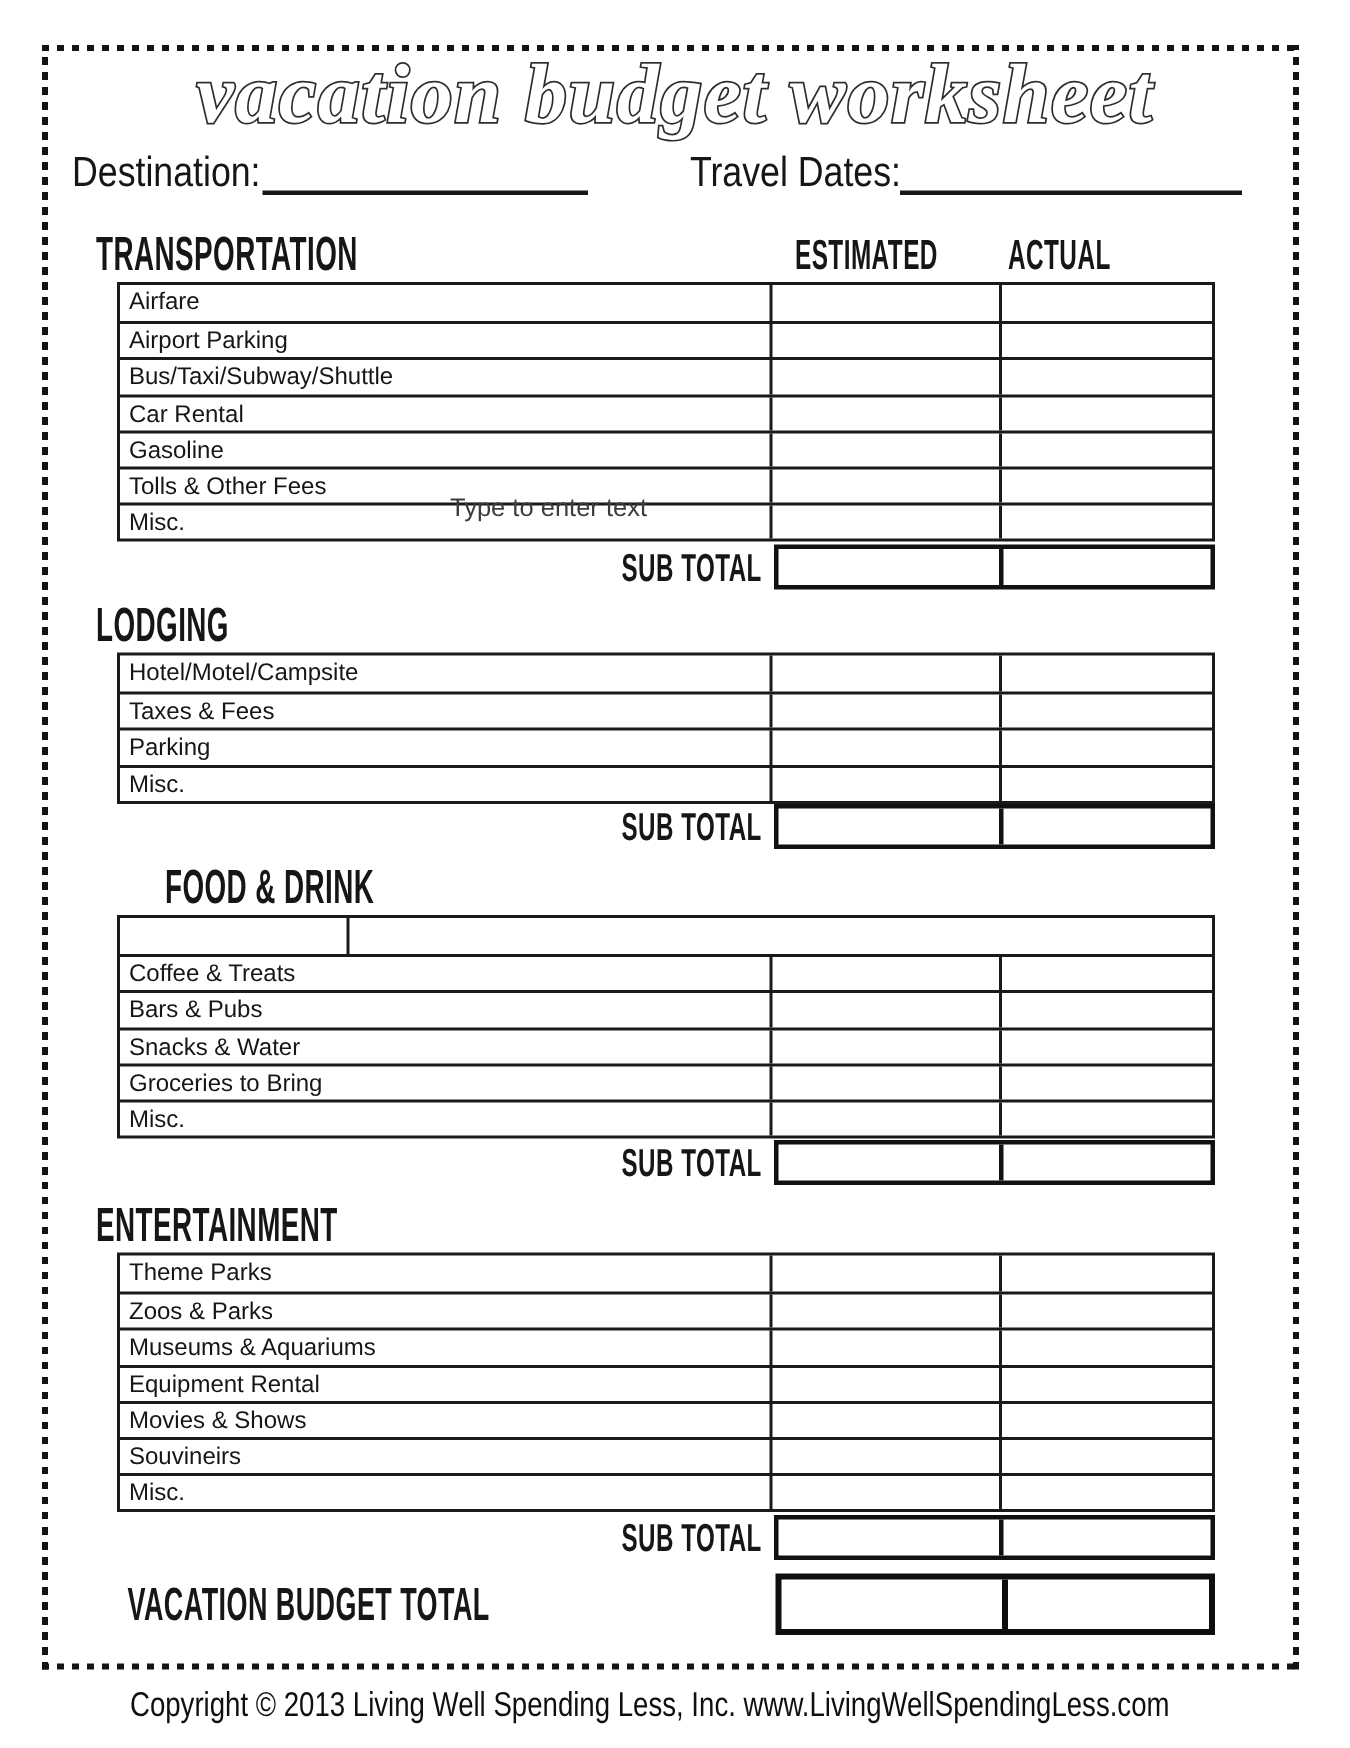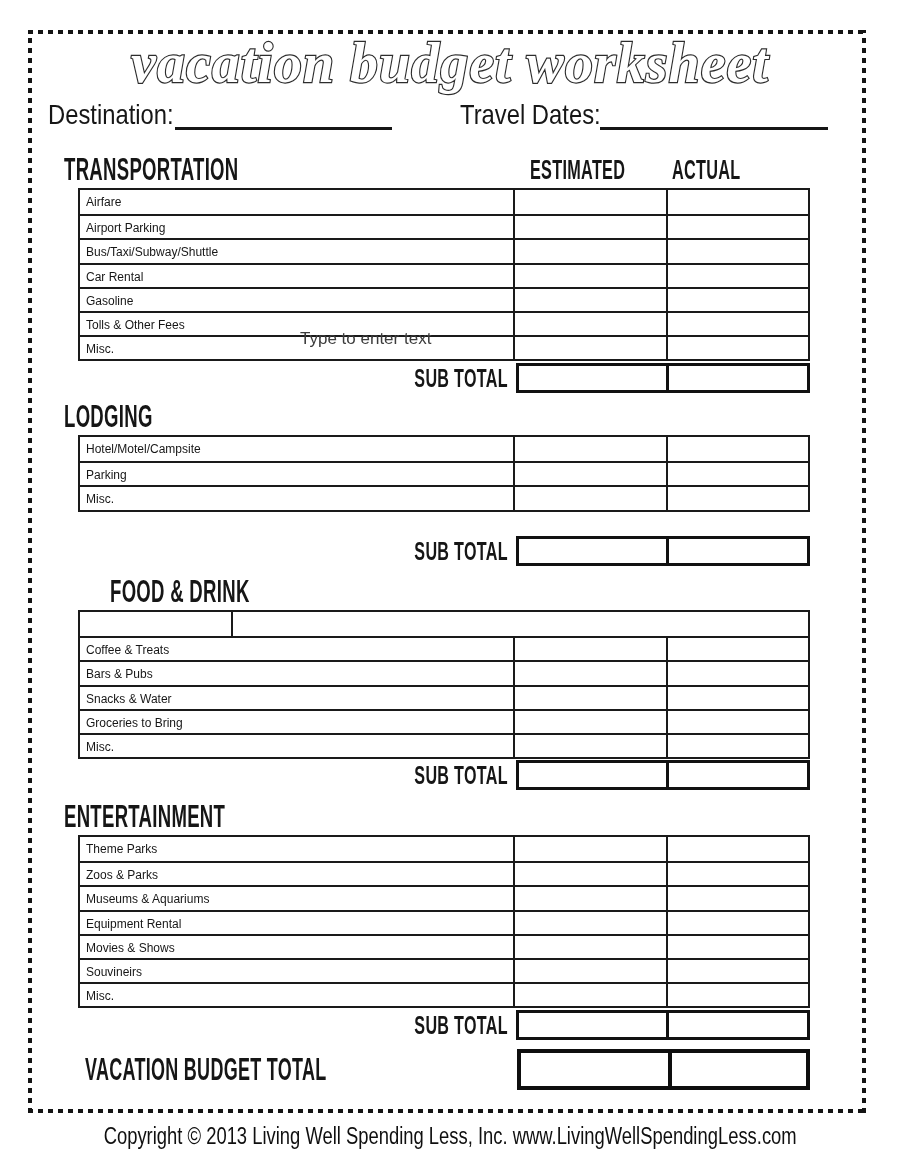--- a/index.html
+++ b/index.html
@@ -37,41 +37,41 @@
 
   .sec-head { position:absolute; left:64px; line-height:32px; white-space:nowrap; z-index:1; }
   .sec-head .cx { display:inline-block; font-weight:bold; font-size:32px; transform:scaleX(0.58); transform-origin:0 50%; letter-spacing:0.5px; }
   .col-head { position:absolute; line-height:30px; white-space:nowrap; }
   .col-head .cx { display:inline-block; font-weight:bold; font-size:28px; transform:scaleX(0.58); transform-origin:0 50%; letter-spacing:0.5px; }
 
   .btable { position:absolute; left:78px; width:732px; border:2px solid #1a1a1a; box-sizing:border-box; background:#fff; }
   .brow { display:flex; height:24.2px; box-sizing:border-box; }
   .brow + .brow { border-top:2px solid #1a1a1a; }
   .cell-label { flex:0 0 435px; border-right:2px solid #1a1a1a; box-sizing:border-box;
-    padding:1px 16px 0 6px; font-size:12px; line-height:22px; white-space:nowrap; overflow:hidden; }
+    padding:1px 16px 0 6px; font-size:16px; line-height:22px; white-space:nowrap; overflow:hidden; }
   .cell-est { flex:0 0 153px; border-right:2px solid #1a1a1a; box-sizing:border-box; }
   .cell-act { flex:1 1 auto; }
 
   .subtotal-labelwrap { position:absolute; left:78px; width:430px; text-align:right; line-height:28px; white-space:nowrap; }
   .subtotal-labelwrap .cx { display:inline-block; font-weight:bold; font-size:26px; transform:scaleX(0.62); transform-origin:100% 50%; letter-spacing:0.5px; }
   .subtotal-boxes { position:absolute; left:516px; width:294px; height:30px; border:3px solid #111;
     box-sizing:border-box; display:flex; background:#fff; }
   .sb-est { flex:0 0 150px; border-right:3px solid #111; box-sizing:border-box; }
   .sb-act { flex:1 1 auto; }
 
   #total-label { position:absolute; left:85px; top:1051px; line-height:38px; white-space:nowrap; }
   #total-label .cx { display:inline-block; font-weight:bold; font-size:31px; transform:scaleX(0.58); transform-origin:0 50%; letter-spacing:0.5px; }
   #total-box { position:absolute; left:517px; top:1049px; width:293px; height:41px; border:4px solid #0e0e0e;
     box-sizing:border-box; display:flex; background:#fff; }
   #total-box .tb-est { flex:0 0 151px; border-right:4px solid #0e0e0e; box-sizing:border-box; }
   #total-box .tb-act { flex:1 1 auto; }
 
   #annotation { position:absolute; left:300px; top:329px; font-size:17px; line-height:19px; color:#3c3c3c; z-index:6; white-space:nowrap; }
 
-  #copyright { position:absolute; top:1121px; left:0; width:900px; text-align:center; font-size:23px; line-height:30px; color:#0f0f0f; white-space:nowrap; }
+  #copyright { position:absolute; top:1121px; left:0; width:900px; text-align:left; font-size:23px; line-height:30px; color:#0f0f0f; white-space:nowrap; }
   #copyright .cnd { display:inline-block; transform:scaleX(0.8); transform-origin:50% 50%; }
 </style>
 </head>
 <body>
 
 <div id="page">
   <div id="dash-border"></div>
 
   <div id="title">vacation budget worksheet</div>
 
@@ -147,20 +147,25 @@
       <span class="cx">LODGING</span>
     </div>
 
     <div class="btable" style="top: 435px;">
           <div class="brow">
             <div class="cell-label">Hotel/Motel/Campsite</div>
             <div class="cell-est"></div>
             <div class="cell-act"></div>
           </div>
           <div class="brow">
+            <div class="cell-label">Taxes &amp; Fees</div>
+            <div class="cell-est"></div>
+            <div class="cell-act"></div>
+          </div>
+          <div class="brow">
             <div class="cell-label">Parking</div>
             <div class="cell-est"></div>
             <div class="cell-act"></div>
           </div>
           <div class="brow">
             <div class="cell-label">Misc.</div>
             <div class="cell-est"></div>
             <div class="cell-act"></div>
           </div>
         </div>

